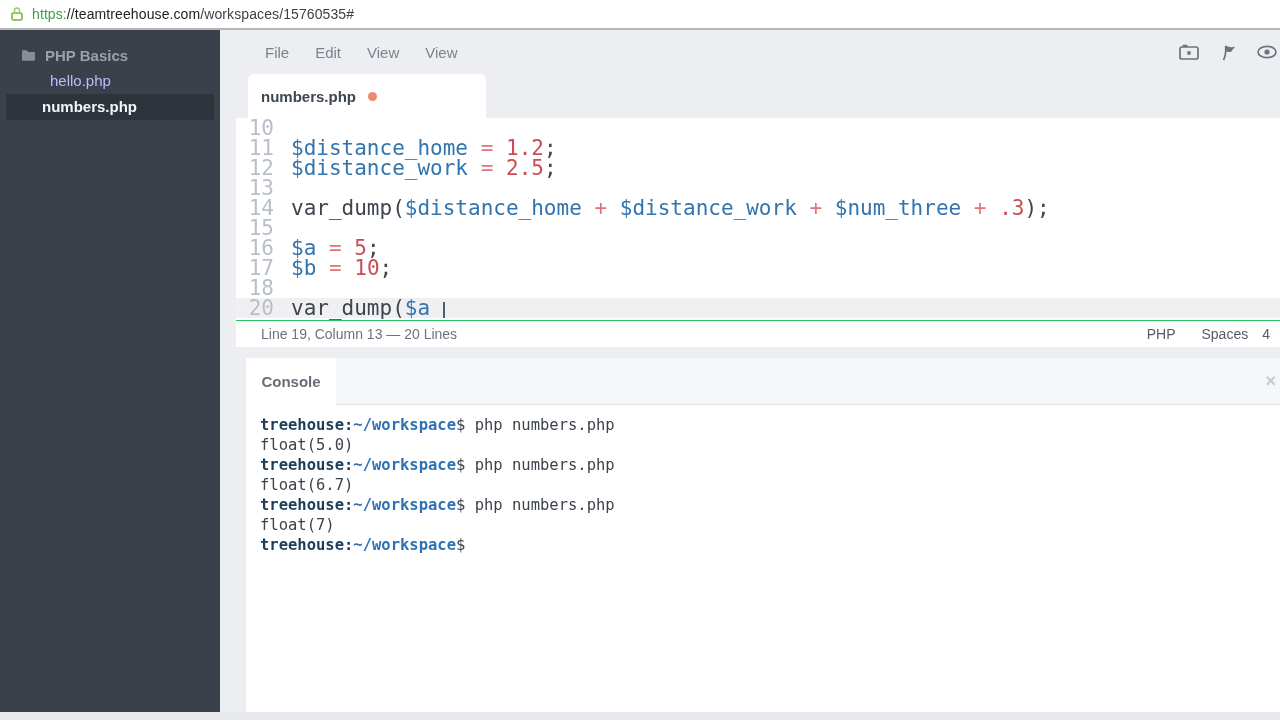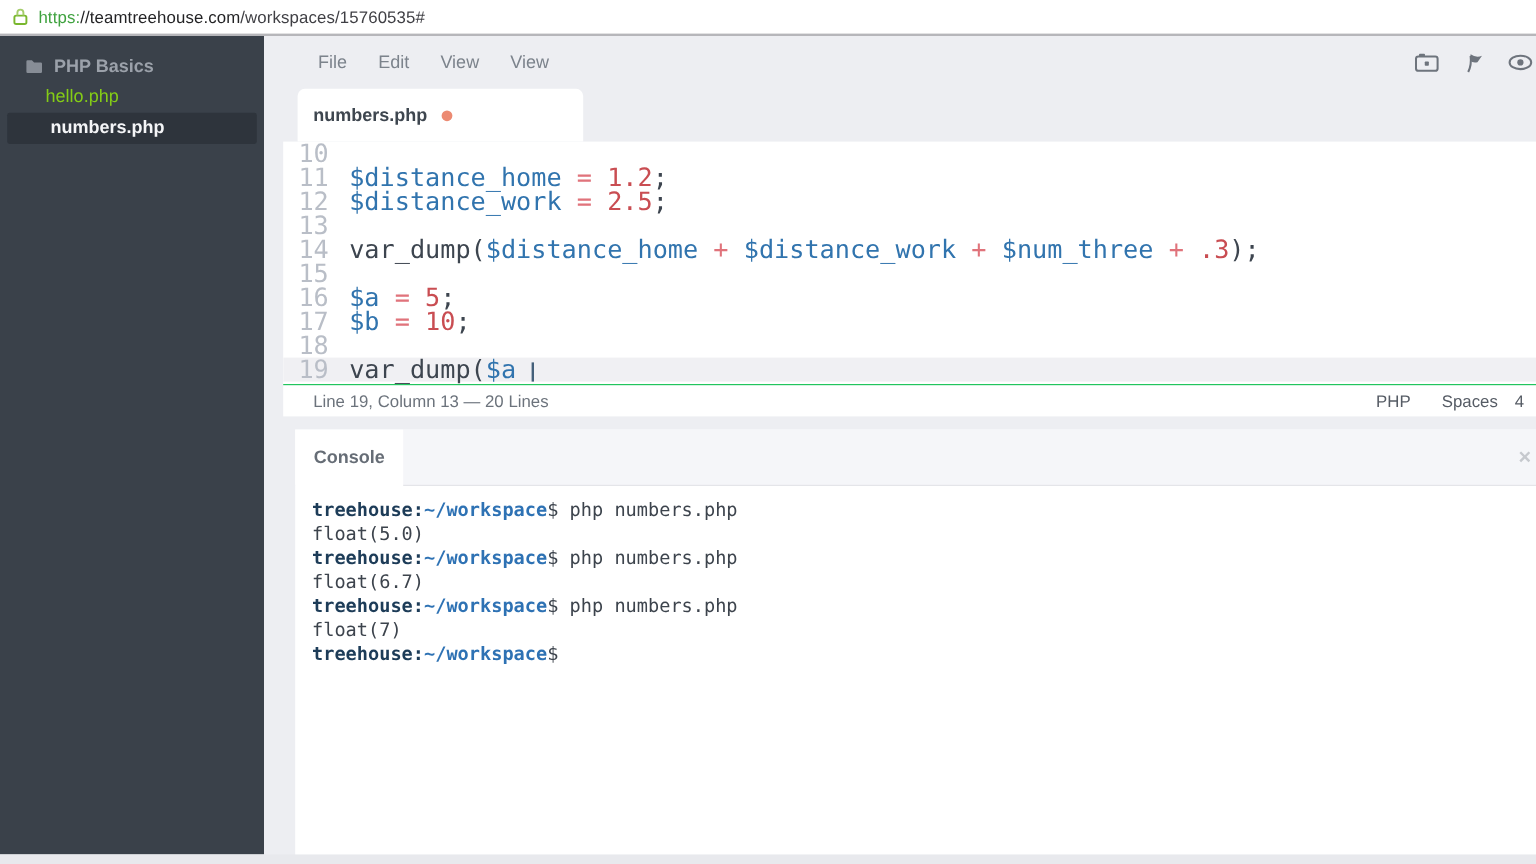--- a/index.html
+++ b/index.html
@@ -16,21 +16,21 @@
   .url{margin-left:8px;font-size:14px;letter-spacing:.1px;white-space:pre}
   .url .scheme{color:#3fa23f}
   .url .domain{color:#232325}
   .url .path{color:#3f3f44}
 
   
   .sidebar{position:absolute;left:0;top:30px;width:220px;height:682px;background:#3a414a}
   .project-row{display:flex;align-items:center;height:26px;margin-top:12px;padding-left:21px;
     color:#9ba1aa;font-weight:bold;font-size:15px}
   .project-row .ficon{margin-right:9px;display:flex}
-  .file-item{height:26px;line-height:26px;padding-left:38px;color:#84cc16;font-size:15px;cursor:default}
+  .file-item{height:26px;line-height:26px;padding-left:50px;color:#c4b5fd;font-size:15px;cursor:default}
   .file-item.selected{background:#2e343c;color:#f4f5f7;font-weight:bold;margin:0 6px;
     padding-left:36px;border-radius:2px}
 
   .bottom-strip{position:absolute;left:0;top:712px;width:1280px;height:8px;background:#e8e9ed}
 
   
   .main{position:absolute;left:236px;top:30px;width:1060px;height:682px}
 
   .menu-bar{position:absolute;left:0;top:0;width:100%;height:44px;display:flex;align-items:center;
     color:#7c838c;font-size:15px;box-sizing:border-box;padding-left:16px}
@@ -181,21 +181,21 @@
         </div>
         <div class="code-row">
           <span class="gutter">17</span>
           <span class="code"><span class="tok-v">$b</span><span class="tok-p"> </span><span class="tok-o">=</span><span class="tok-p"> </span><span class="tok-n">10</span><span class="tok-p">;</span></span>
         </div>
         <div class="code-row">
           <span class="gutter">18</span>
           <span class="code"></span>
         </div>
         <div class="code-row active">
-          <span class="gutter">19</span>
+          <span class="gutter">20</span>
           <span class="code"><span class="tok-p">var_dump(</span><span class="tok-v">$a</span><span class="tok-p"> </span><span class="caret"></span></span>
         </div>
       </div>
   </div>
 
   <div class="status-bar">
     <span class="status-left">Line 19, Column 13 — 20 Lines</span>
     <span class="status-right">
       <span class="lang">PHP</span>
       <span class="spaces">Spaces</span>

